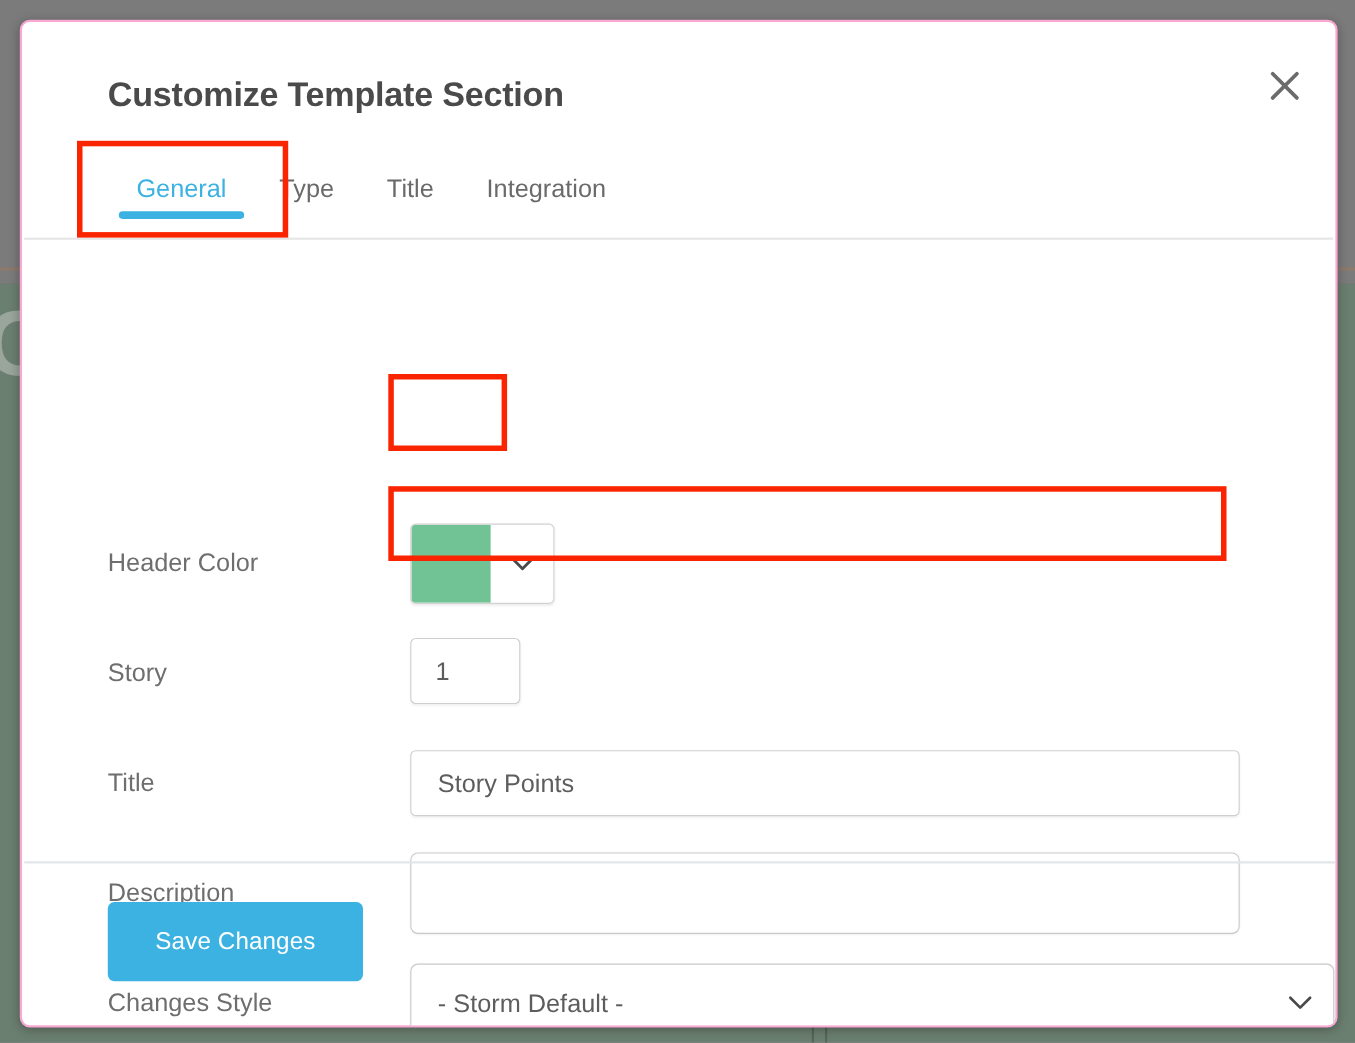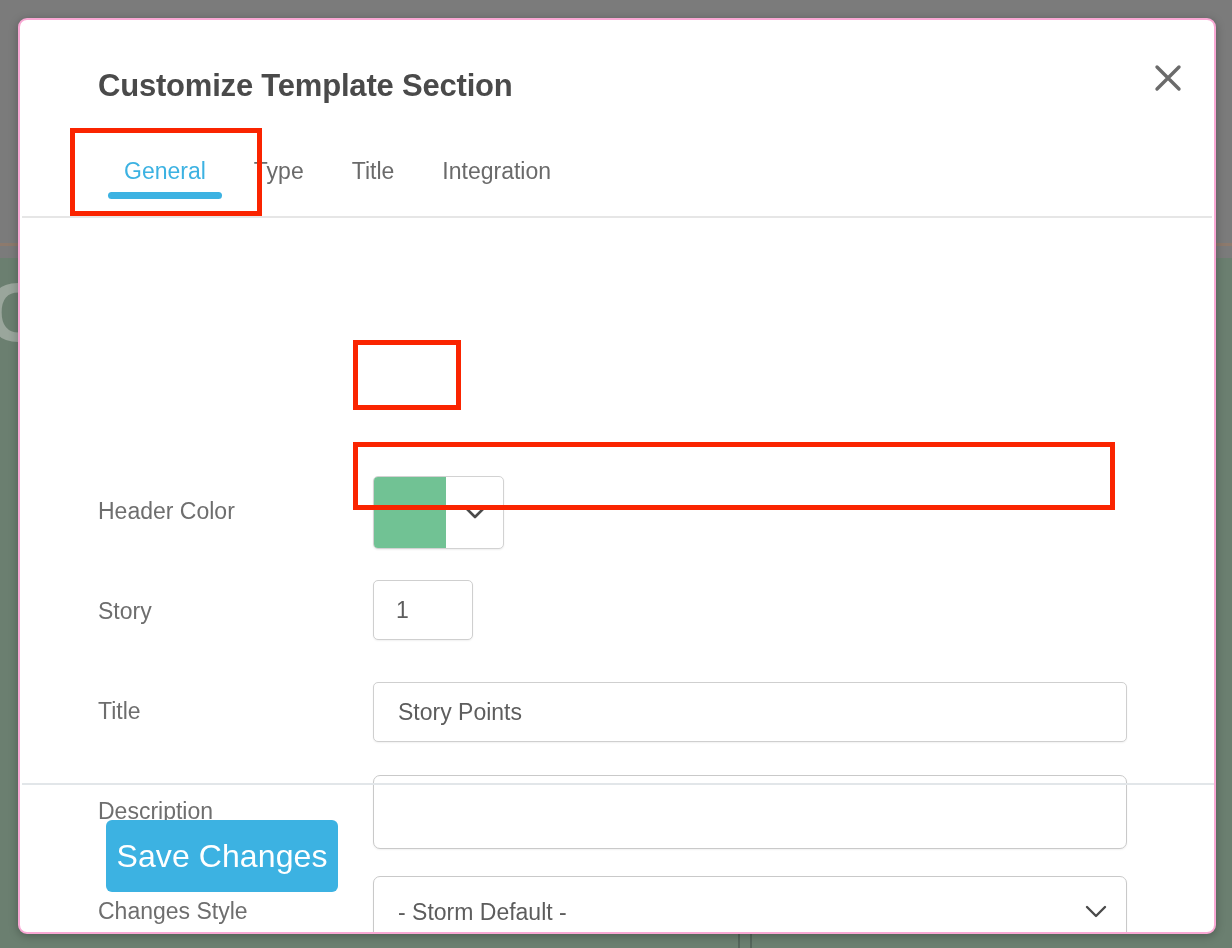--- a/index.html
+++ b/index.html
@@ -211,21 +211,21 @@
     font-size: 23px;
     color: #5d5d5d;
     padding: 14px 24px;
     resize: none;
     box-shadow: 0 1px 2px rgba(0,0,0,0.06);
     outline: none;
   }
 
   .select-wrap {
     position: relative;
-    width: 754px; height: 72px;
+    width: 840px; height: 72px;
   }
   .select-box {
     width: 100%; height: 100%;
     border: 1px solid #c9c9c9;
     border-radius: 7px;
     background: #fff;
     display: flex;
     align-items: center;
     padding: 0 24px;
     font-size: 23px;
@@ -249,24 +249,23 @@
   }
   .save-btn {
     position: absolute;
     left: 78px; top: 800px;
     width: 232px; height: 72px;
     background: #3cb2e2;
     color: #ffffff;
     border: none;
     border-radius: 6px;
     font-family: inherit;
-    font-size: 32px;
+    font-size: 22px;
     cursor: pointer;
     letter-spacing: 0.1px;
-    margin-left: 8px;
   }
 </style>
 </head>
 <body>
 
 <div class="backdrop">
   <div class="bg-strip-gray"></div>
   <div class="bg-rule"></div>
   <div class="bg-green-band"></div>
   <div class="bg-glyph">C</div>

